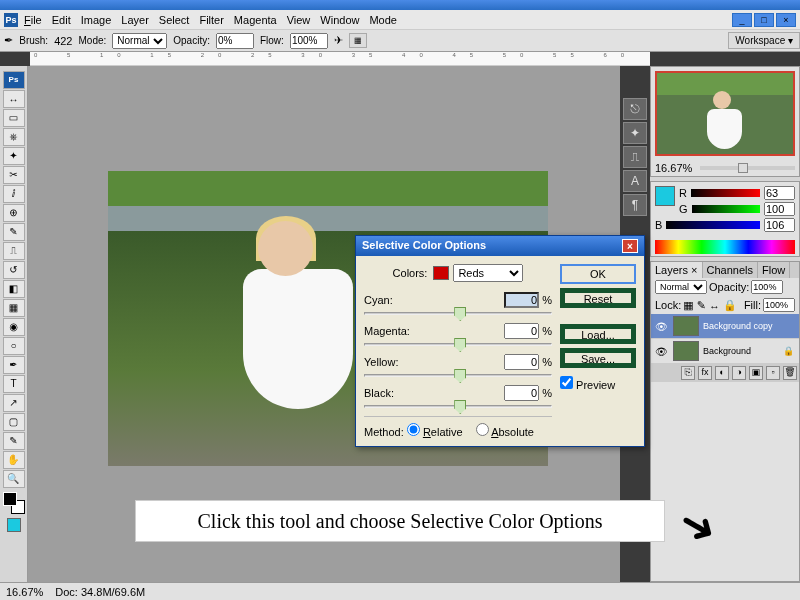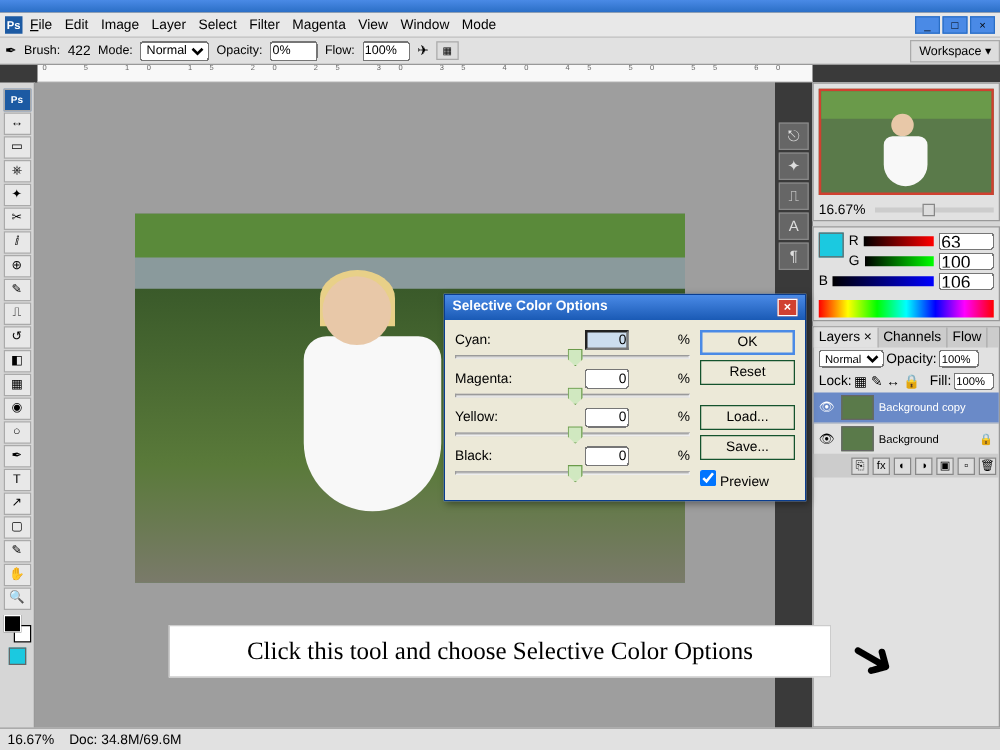--- a/index.html
+++ b/index.html
@@ -45,21 +45,21 @@
 .nav-thumb .nh { width: 18px; height: 18px; background: #e8c8a8; border-radius: 50%; margin-left: 6px; }
 .nav-thumb .nd { width: 35px; height: 40px; background: #f8f8f8; border-radius: 8px 8px 20px 20px; }
 .nav-foot { display: flex; align-items: center; padding: 2px 4px; font-size: 9px; gap: 8px; }
 .slider-mini { flex: 1; height: 4px; background: #ccc; position: relative; }
 .slider-mini::after { content: ''; position: absolute; width: 8px; height: 8px; background: #ddd; border: 1px solid #888; top: -3px; left: 40%; }
 .color-panel { padding: 4px; }
 .color-row { display: flex; align-items: center; gap: 4px; margin-bottom: 2px; font-size: 9px; }
 .color-row .cs { flex: 1; height: 8px; background: linear-gradient(to right, #000, #f00); }
 .color-row .cs.g { background: linear-gradient(to right, #000, #0f0); }
 .color-row .cs.b { background: linear-gradient(to right, #000, #00f); }
-.color-row input { width: 44px; height: 14px; font-size: 14px; }
+.color-row input { width: 31px; height: 14px; font-size: 11px; }
 .color-sw { width: 20px; height: 20px; background: #1bc9e0; border: 1px solid #666; float: left; margin-right: 4px; }
 .spectrum { height: 14px; background: linear-gradient(to right, red, yellow, lime, cyan, blue, magenta, red); margin: 2px 4px; }
 .layers-panel { flex: 1; }
 .layer-ctrl { display: flex; padding: 2px 4px; font-size: 9px; gap: 2px; align-items: center; }
 .layer-ctrl select, .layer-ctrl input { font-size: 9px; height: 14px; }
 .layer-row { display: flex; align-items: center; padding: 2px 4px; border-bottom: 1px solid #ccc; }
 .layer-row.active { background: #6a8ac8; color: #fff; }
 .layer-row .eye { width: 14px; font-size: 10px; }
 .layer-row .lthumb { width: 26px; height: 20px; background: #5a7a4a; border: 1px solid #666; margin: 0 4px; }
 .layer-row span { font-size: 9px; }
@@ -70,30 +70,30 @@
 .dialog { position: absolute; left: 355px; top: 235px; width: 290px; background: #ece9d8; border: 1px solid #0a3d8f; box-shadow: 2px 2px 6px rgba(0,0,0,0.4); }
 .dlg-title { background: linear-gradient(#4a8ae6, #1a5ab5); color: #fff; padding: 3px 6px; font-weight: bold; font-size: 11px; display: flex; }
 .dlg-close { margin-left: auto; width: 16px; height: 14px; background: #d04030; color: #fff; text-align: center; font-size: 10px; line-height: 13px; border: 1px solid #fff; }
 .dlg-body { padding: 8px; display: flex; gap: 8px; }
 .dlg-left { flex: 1; }
 .dlg-row { display: flex; align-items: center; margin-bottom: 4px; }
 .dlg-row label { width: 50px; font-size: 11px; }
 .dlg-row select { width: 70px; height: 18px; font-size: 11px; }
 .color-chip { width: 16px; height: 14px; background: #c00; border: 1px solid #666; margin-right: 4px; }
 .slider-row { margin-bottom: 8px; }
-.slider-row .lbl { display: flex; align-items: center; margin-bottom: 2px; gap: 36px; }
+.slider-row .lbl { display: flex; align-items: center; margin-bottom: 2px; }
 .slider-row .lbl label { flex: 1; font-size: 11px; }
 .slider-row .lbl input { width: 35px; height: 16px; text-align: right; font-size: 11px; }
 .slider-row .lbl span { margin-left: 3px; font-size: 11px; }
 .slider-row .track { height: 3px; background: #ccc; margin: 4px 0; position: relative; border: 1px inset #eee; }
 .slider-row .track::after { content: ''; position: absolute; width: 10px; height: 12px; background: #d0e8c0; border: 1px solid #6a9a4a; left: 48%; top: -6px; clip-path: polygon(0 0, 100% 0, 100% 60%, 50% 100%, 0 60%); }
 .method-row { border-top: 1px solid #bbb; padding-top: 6px; margin-top: 4px; font-size: 11px; }
 .method-row label { margin-right: 10px; }
 .dlg-right { width: 76px; display: flex; flex-direction: column; gap: 4px; }
-.dlg-btn { height: 20px; border: 1px solid #14532d; background: #ece9d8; font-size: 11px; cursor: pointer; }
+.dlg-btn { height: 20px; border: 5px solid #14532d; background: #ece9d8; font-size: 11px; cursor: pointer; }
 .dlg-btn.def { border: 2px solid #4a8ae6; }
 .preview-chk { margin-top: 4px; font-size: 11px; }
 .callout { position: absolute; left: 135px; top: 500px; width: 530px; height: 42px; background: #fff; border: 1px solid #ccc; font-size: 20px; font-family: Georgia, serif; display: flex; align-items: center; justify-content: center; }
 .arrow { position: absolute; left: 680px; top: 500px; font-size: 44px; color: #000; transform: rotate(30deg); }
 .statusbar { position: absolute; bottom: 0; left: 0; right: 0; height: 18px; background: #e1e1e1; border-top: 1px solid #999; display: flex; align-items: center; padding: 0 6px; font-size: 10px; gap: 12px; }
 </style>
 </head>
 <body>
 
 <div class="titlebar"></div>
@@ -265,20 +265,25 @@
   </div>
 </div>
 
 <div class="dialog">
   <div class="dlg-title">
     <span>Selective Color Options</span>
     <div class="dlg-close">×</div>
   </div>
   <div class="dlg-body">
     <div class="dlg-left">
+      <div class="dlg-row" style="justify-content:center;margin-bottom:10px">
+        <label style="width:auto;margin-right:6px">Colors:</label>
+        <div class="color-chip"></div>
+        <select><option>Reds</option></select>
+      </div>
       <div class="slider-row">
         <div class="lbl">
             <label>Cyan:</label>
             <input style="background: rgb(204, 221, 238);" value="0">
             <span>%</span>
           </div>
         <div class="track"></div>
       </div>
       <div class="slider-row">
         <div class="lbl">
@@ -296,20 +301,25 @@
           </div>
         <div class="track"></div>
       </div>
       <div class="slider-row">
         <div class="lbl">
             <label>Black:</label>
             <input value="0" style="">
             <span>%</span>
           </div>
         <div class="track"></div>
+      </div>
+      <div class="method-row">
+        <span>Method:</span>
+        <label><input type="radio" checked="" style=""> <u>R</u>elative</label>
+        <label><input type="radio" style=""> <u>A</u>bsolute</label>
       </div>
     </div>
     <div class="dlg-right">
       <button class="dlg-btn def">OK</button>
       <button class="dlg-btn">Reset</button>
       <div style="height:8px"></div>
       <button class="dlg-btn">Load...</button>
       <button class="dlg-btn">Save...</button>
       <label class="preview-chk"><input type="checkbox" checked="" style=""> <span>Preview</span></label>
     </div>

